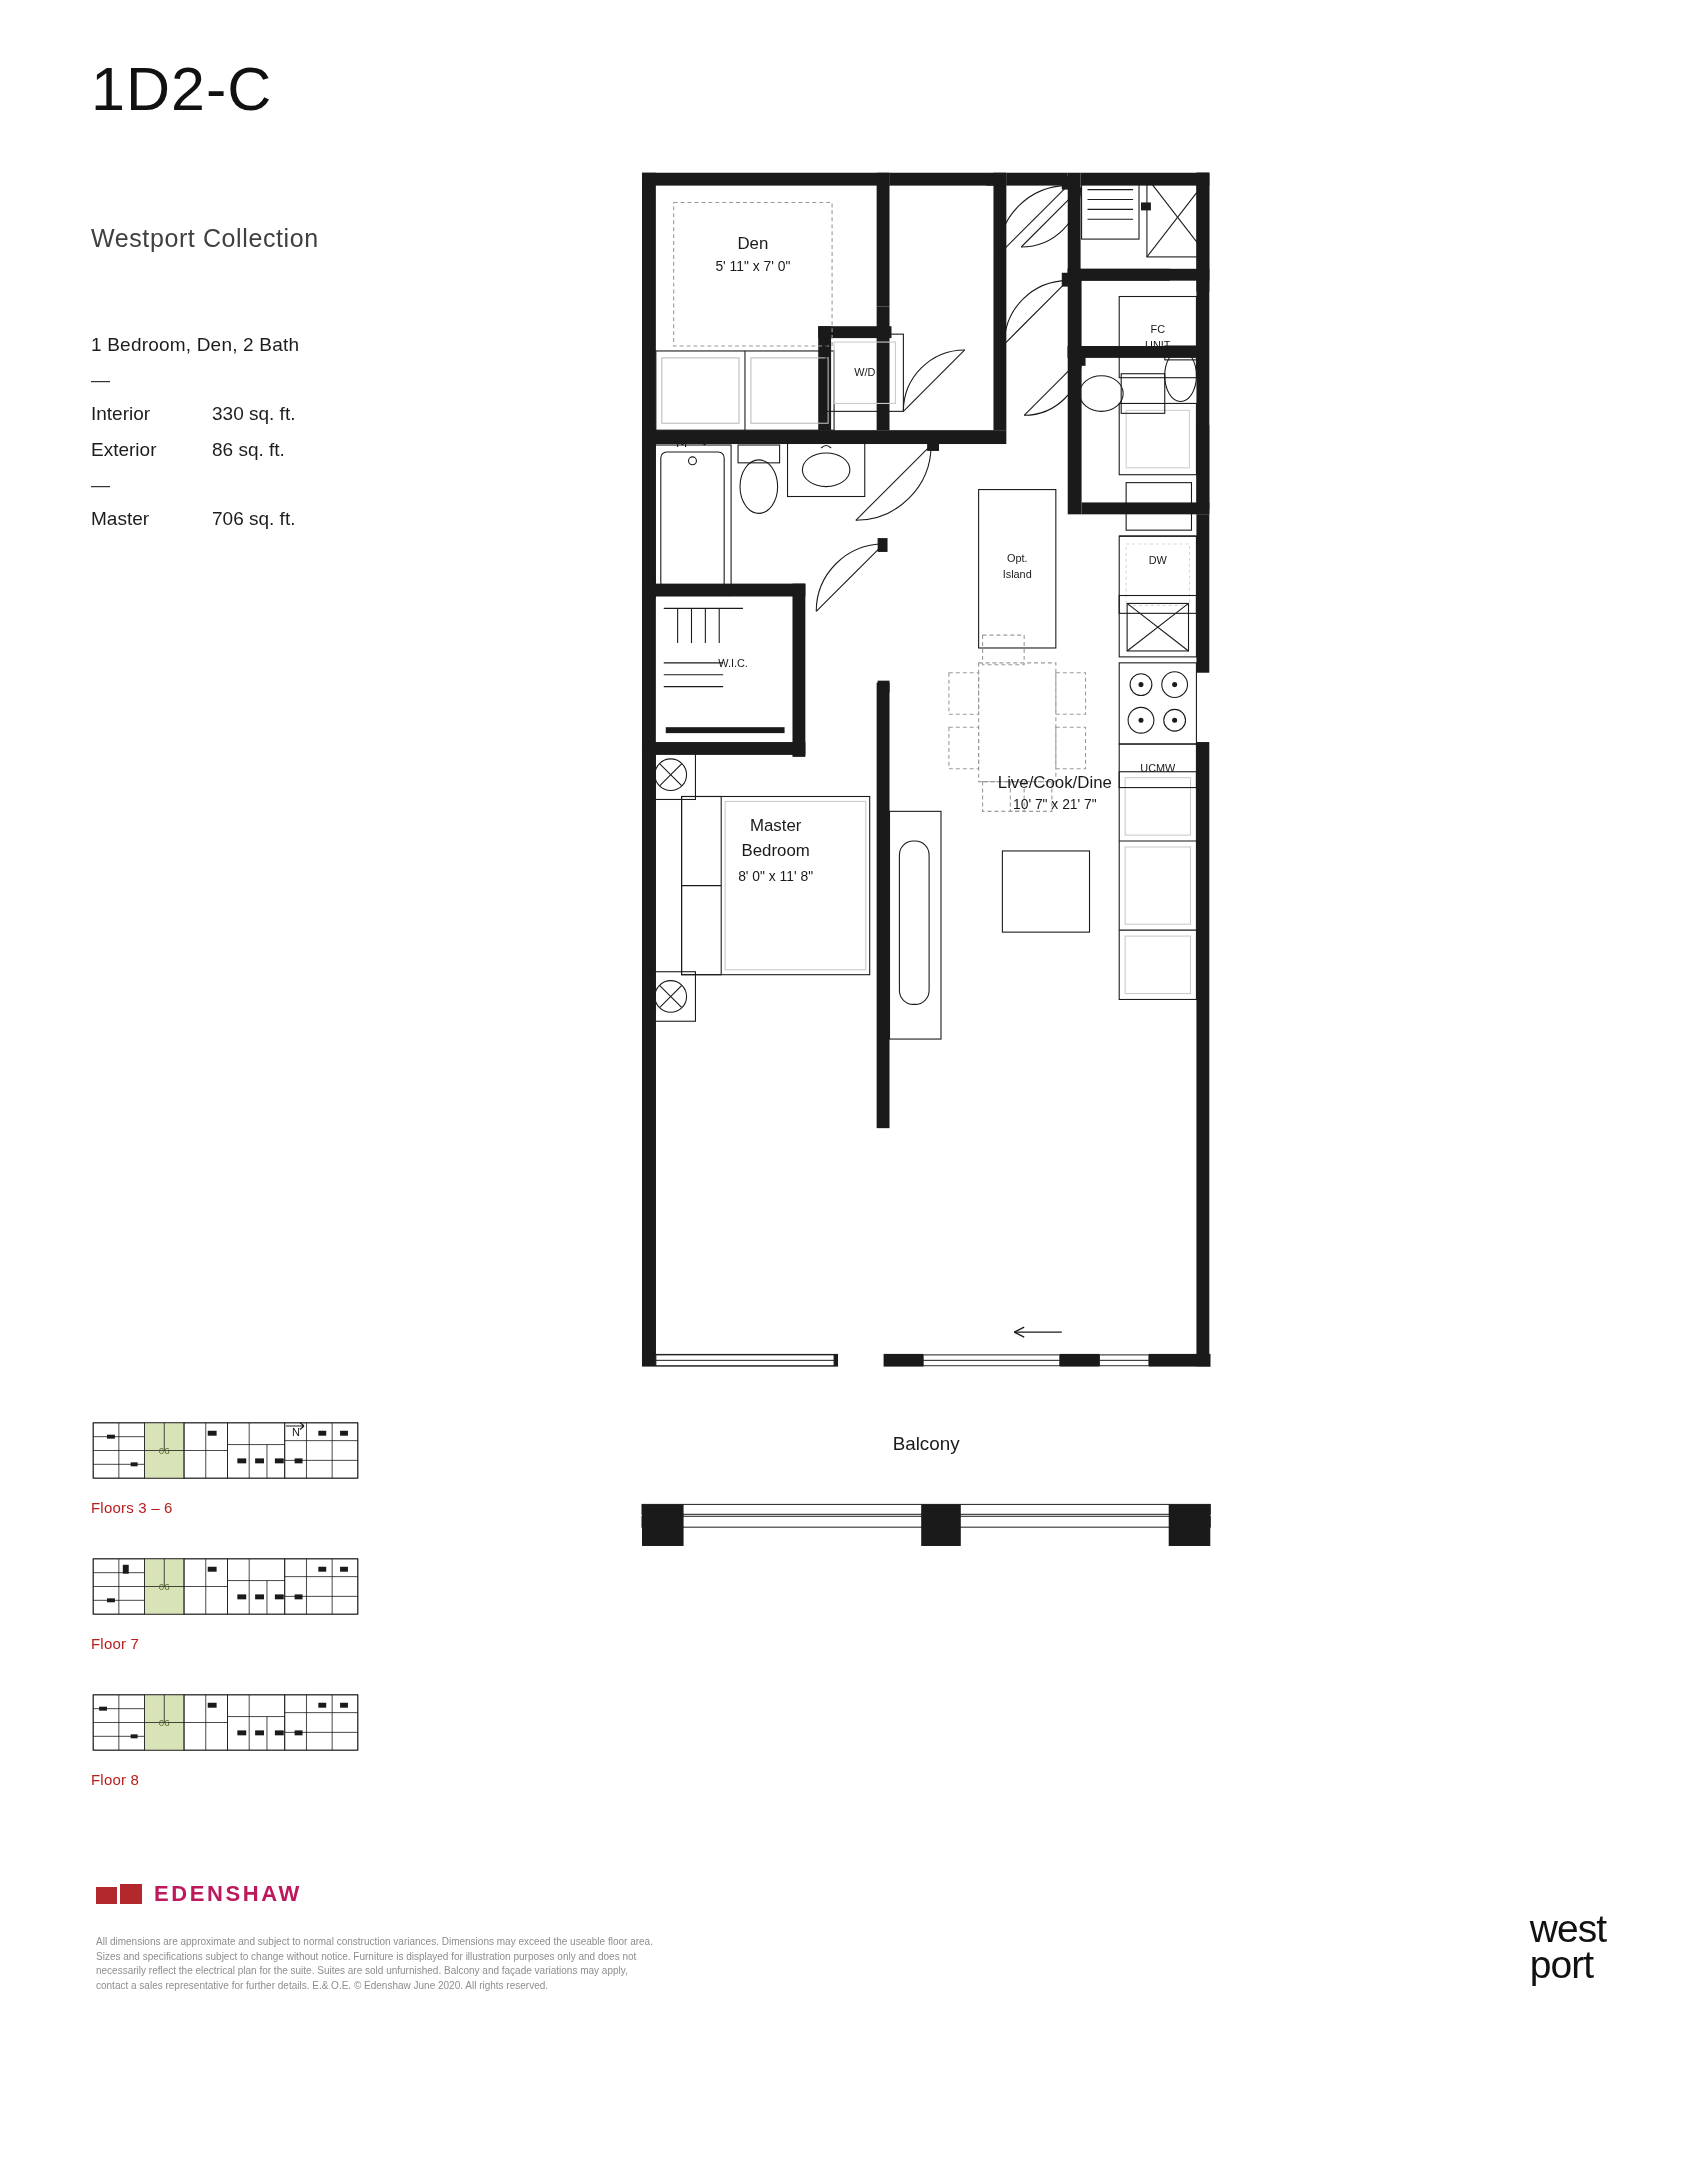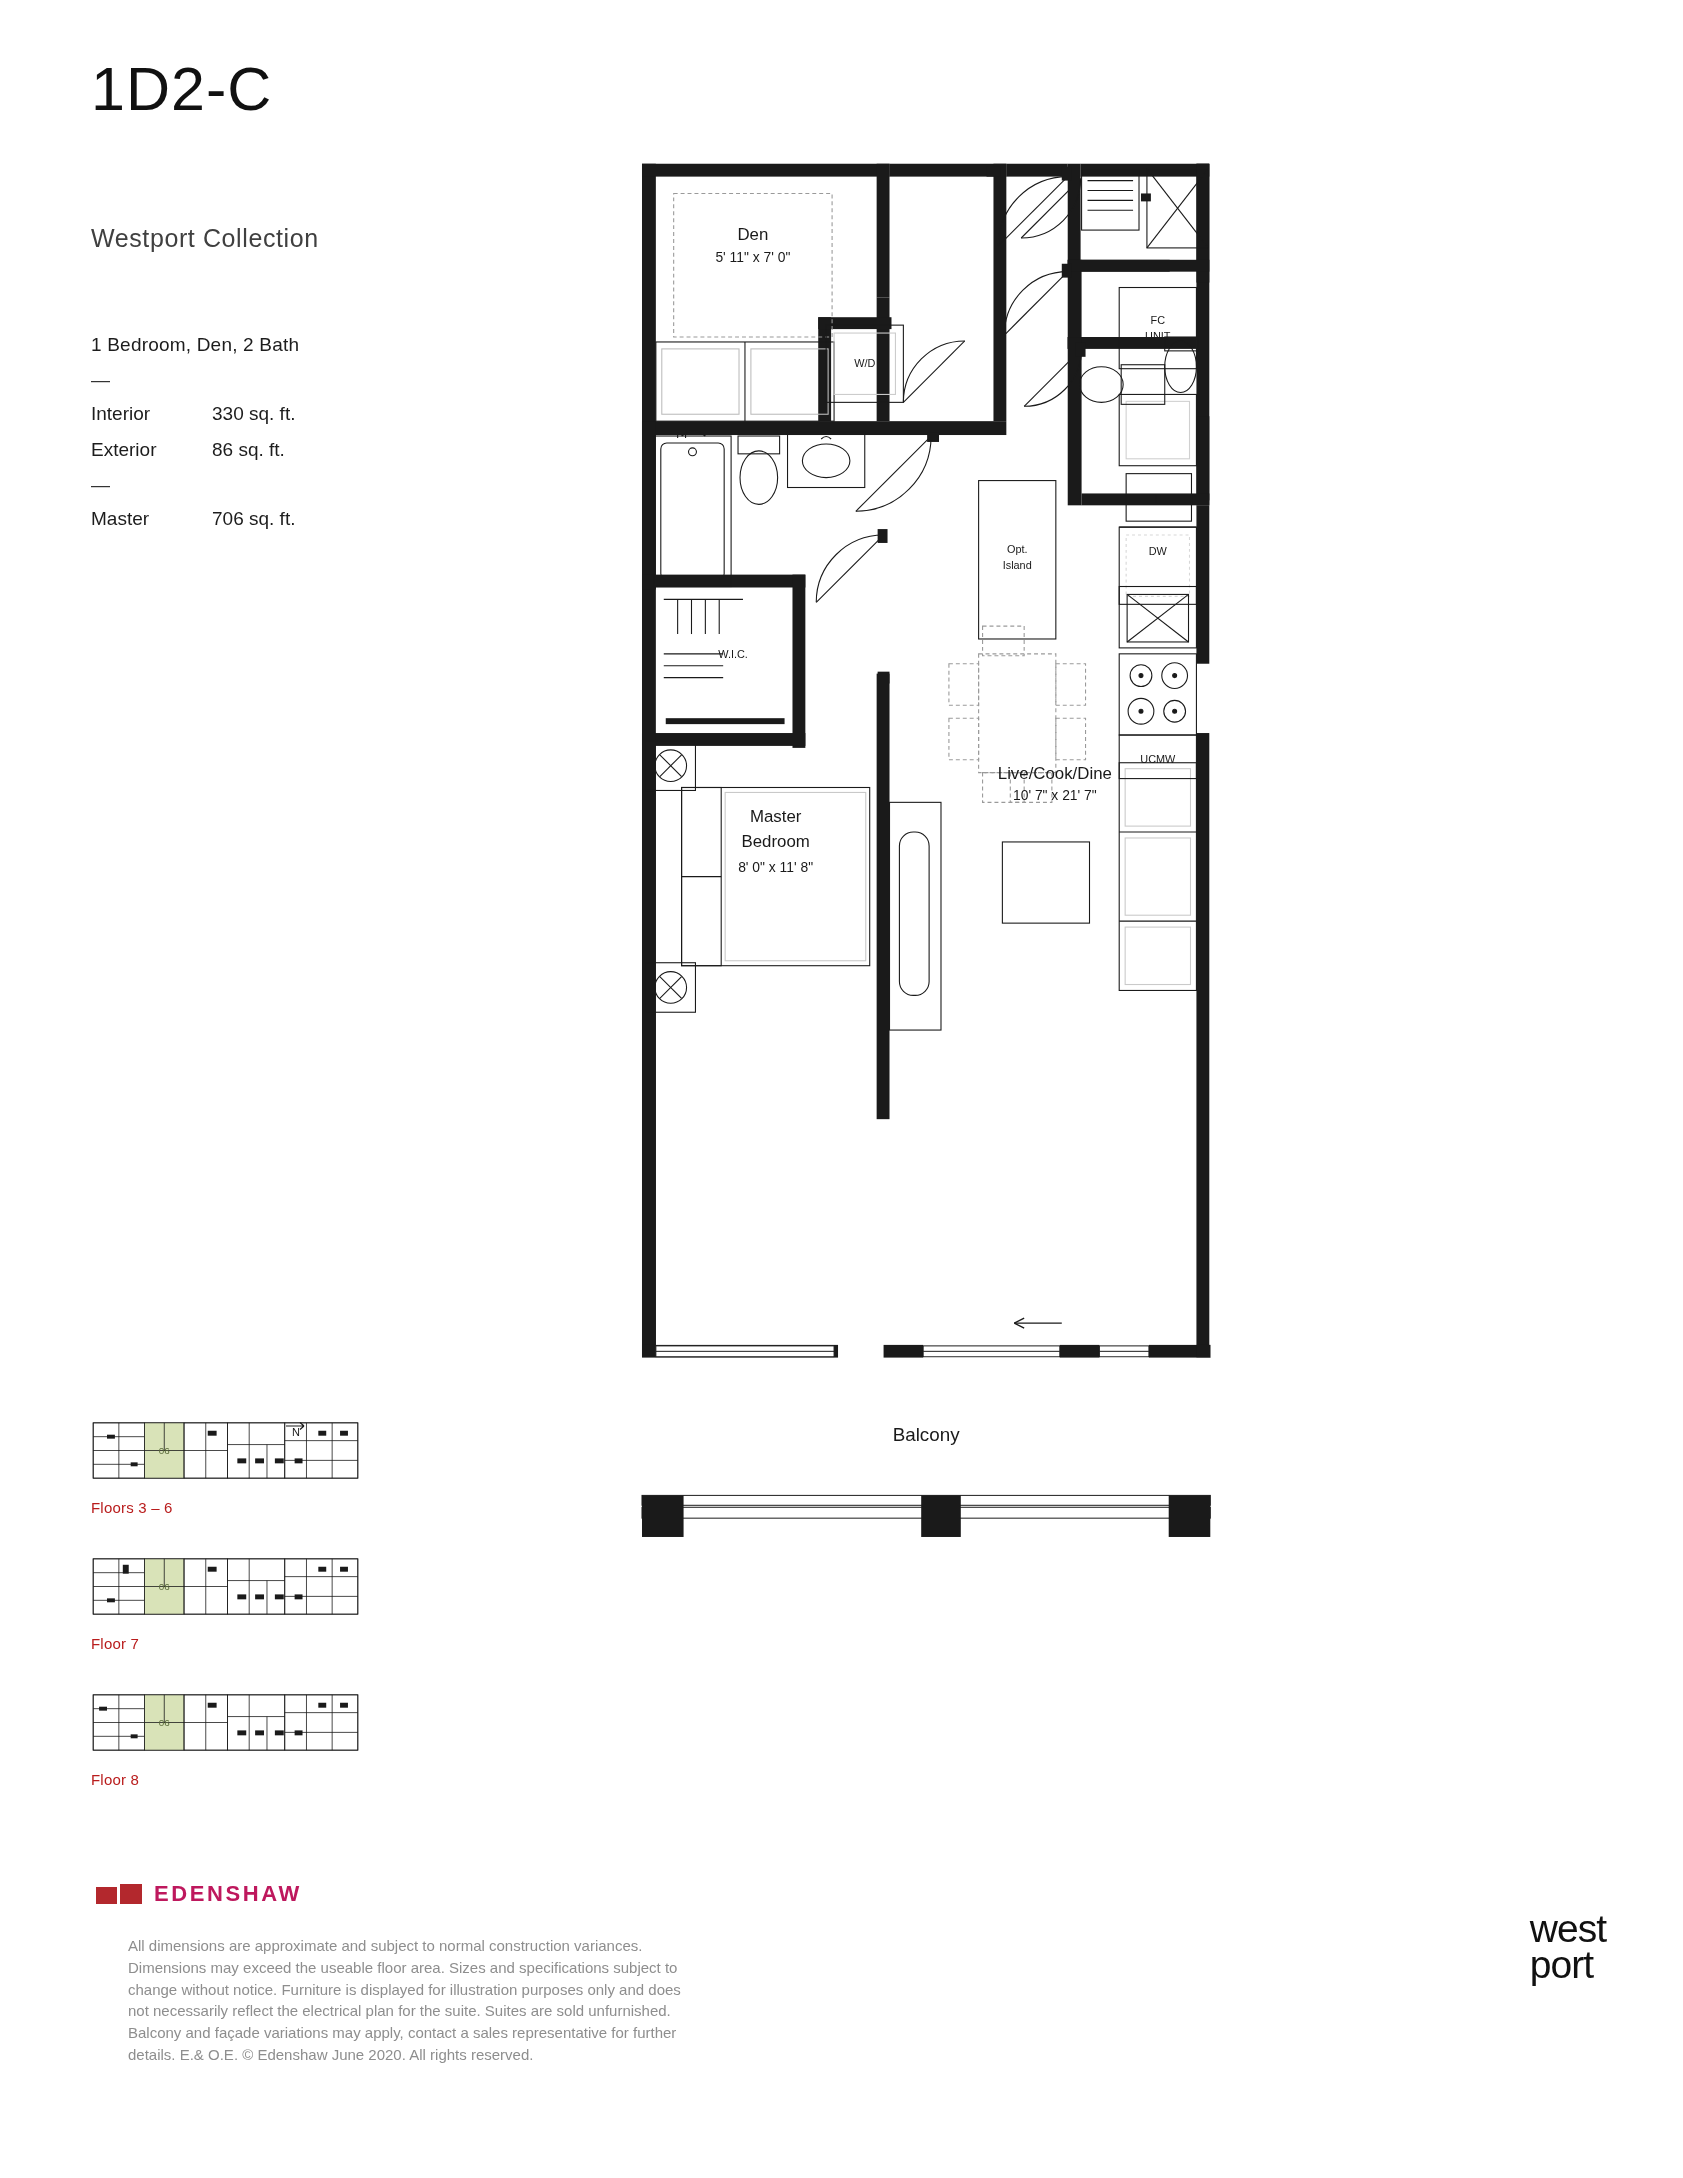--- a/index.html
+++ b/index.html
@@ -110,41 +110,40 @@
     font-size: 22px;
     font-weight: bold;
     letter-spacing: 2.6px;
     color: #be185d;
   }
   #disclaimer {
     position: absolute;
     left: 96px;
     top: 1935px;
     width: 564px;
-    font-size: 15px;
+    font-size: 10px;
     line-height: 1.45;
     color: #8e8e8e;
-    margin-left: 32px;
   }
   #westport-logo {
     position: absolute;
     right: 77px;
     top: 1911px;
     text-align: left;
     font-size: 39px;
     line-height: 0.92;
     letter-spacing: -1px;
     color: #111;
   }
 
   
   #floorplan {
     position: absolute;
     left: 634px;
-    top: 139px;
+    top: 148px;
     width: 812px;
     height: 1495px;
   }
   #floorplan svg { display: block; }
   .rm-label {
     font-size: 17px;
     fill: #1a1a1a;
     text-anchor: middle;
     font-family: "Liberation Sans", sans-serif;
   }

